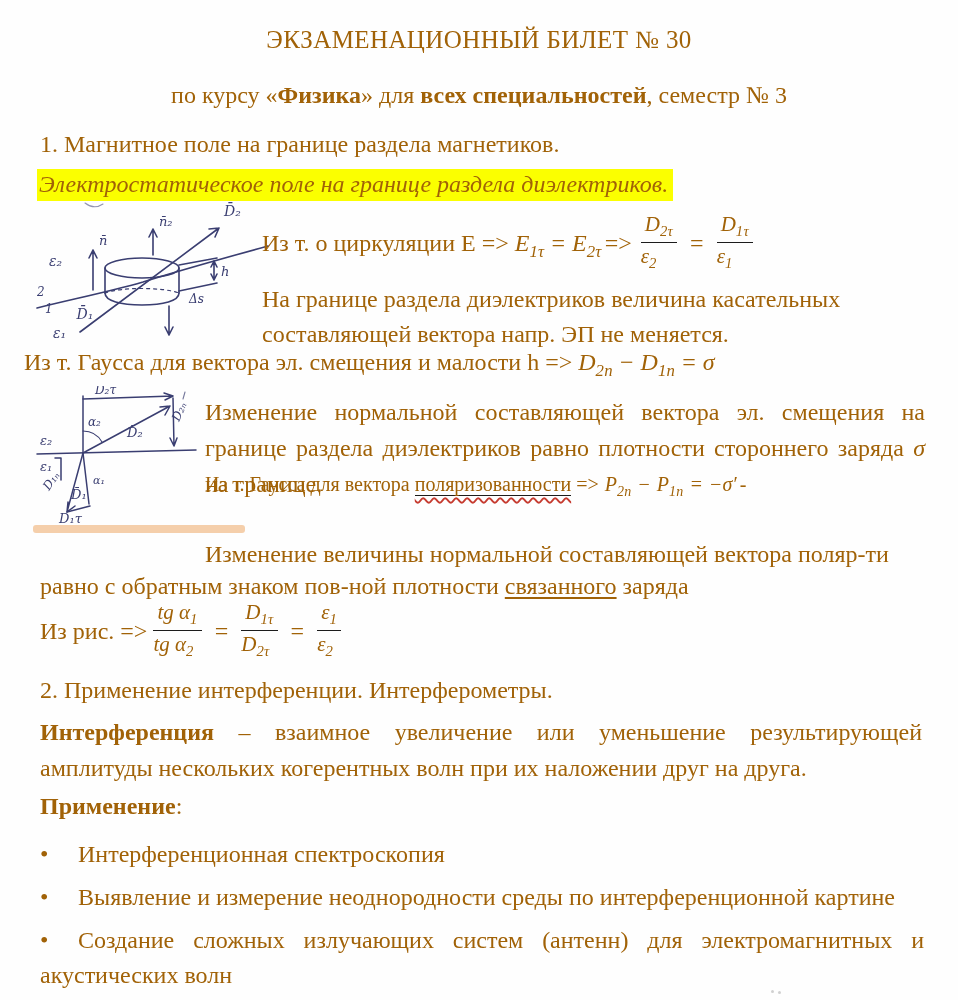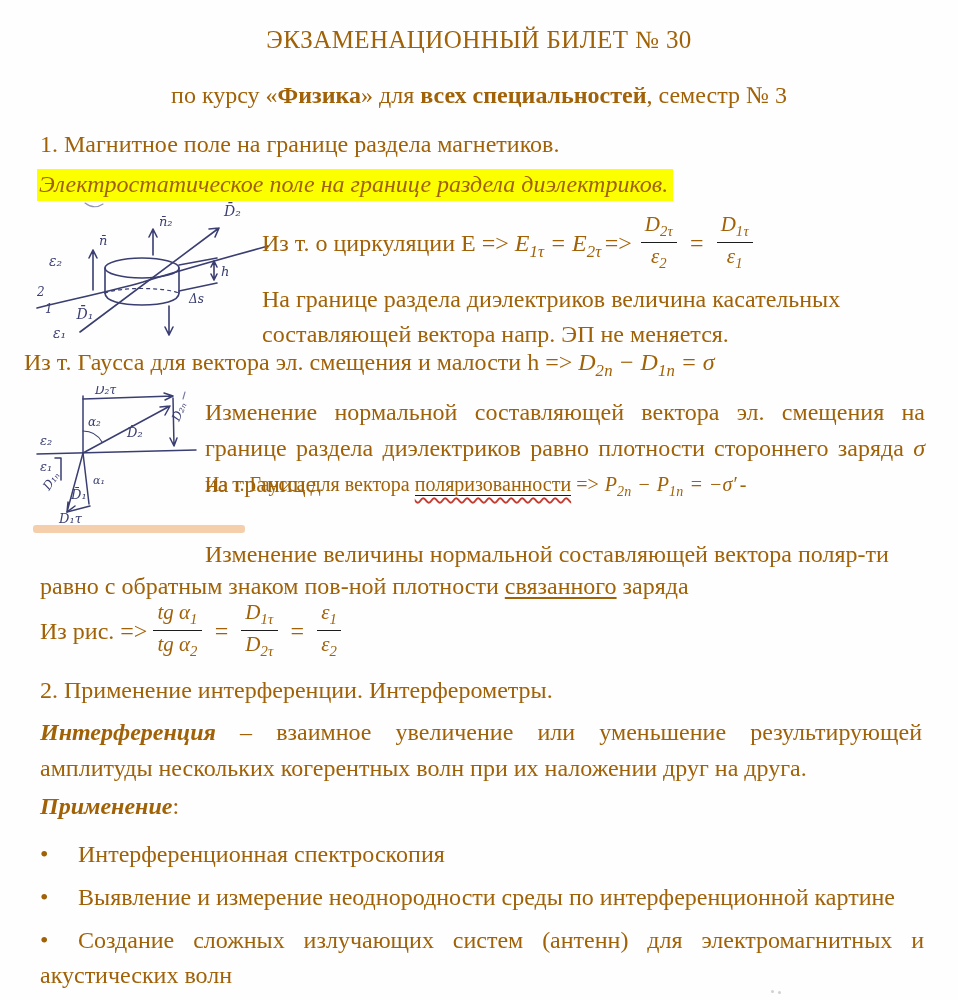--- a/index.html
+++ b/index.html
@@ -22,26 +22,26 @@
   .cont1{left:205px;top:541px;font-size:24px;white-space:nowrap;}
   .cont2{left:40px;top:573px;font-size:24px;white-space:nowrap;}
   .ffig{left:40px;top:600px;}
   .q2h{left:40px;top:677px;font-size:24px;white-space:nowrap;}
   .para3{left:40px;top:714px;width:882px;font-size:24px;line-height:36px;text-align:justify;}
   .apph{left:40px;top:793px;font-size:24px;}
   .bullet{left:40px;width:884px;font-size:24px;line-height:35px;}
   .b1{top:837px;} .b2{top:880px;} .b3{top:923px;text-align:justify;}
   .dot{display:inline-block;width:14px;}
   .bgap{display:inline-block;width:24px;}
-  .bi{font-weight:bold;font-style:italic;}
+  .bi{font-weight:bold;}
   .mv{font-style:italic;}
   .ms{font-size:.7em;font-style:italic;letter-spacing:.3px;}
   .mo{margin:0 7px;}
   .mo2{margin:0 3px;}
-  .frac{display:inline-block;vertical-align:middle;text-align:center;
+  .frac{display:inline-block;vertical-align:middle;text-align:left;
         font-size:21px;line-height:1.18;margin:0 6px;transform:translateY(-3px);}
   .frac .num{display:block;border-bottom:1.4px solid #1c1c1c;padding:0 4px 1px;}
   .frac .den{display:block;padding-top:1px;}
   .spell{border-bottom:1.6px solid #1c1c1c;
          text-decoration-line:underline;text-decoration-style:wavy;
          text-decoration-color:#c63b30;text-decoration-thickness:2px;
          text-underline-offset:6px;}
   .uline{text-decoration:underline;text-underline-offset:3px;}
   .stray{left:771px;top:990px;width:3px;height:3px;border-radius:50%;
          background:#9a9a9a;opacity:.45;box-shadow:7px 1px 0 #9a9a9a;}

